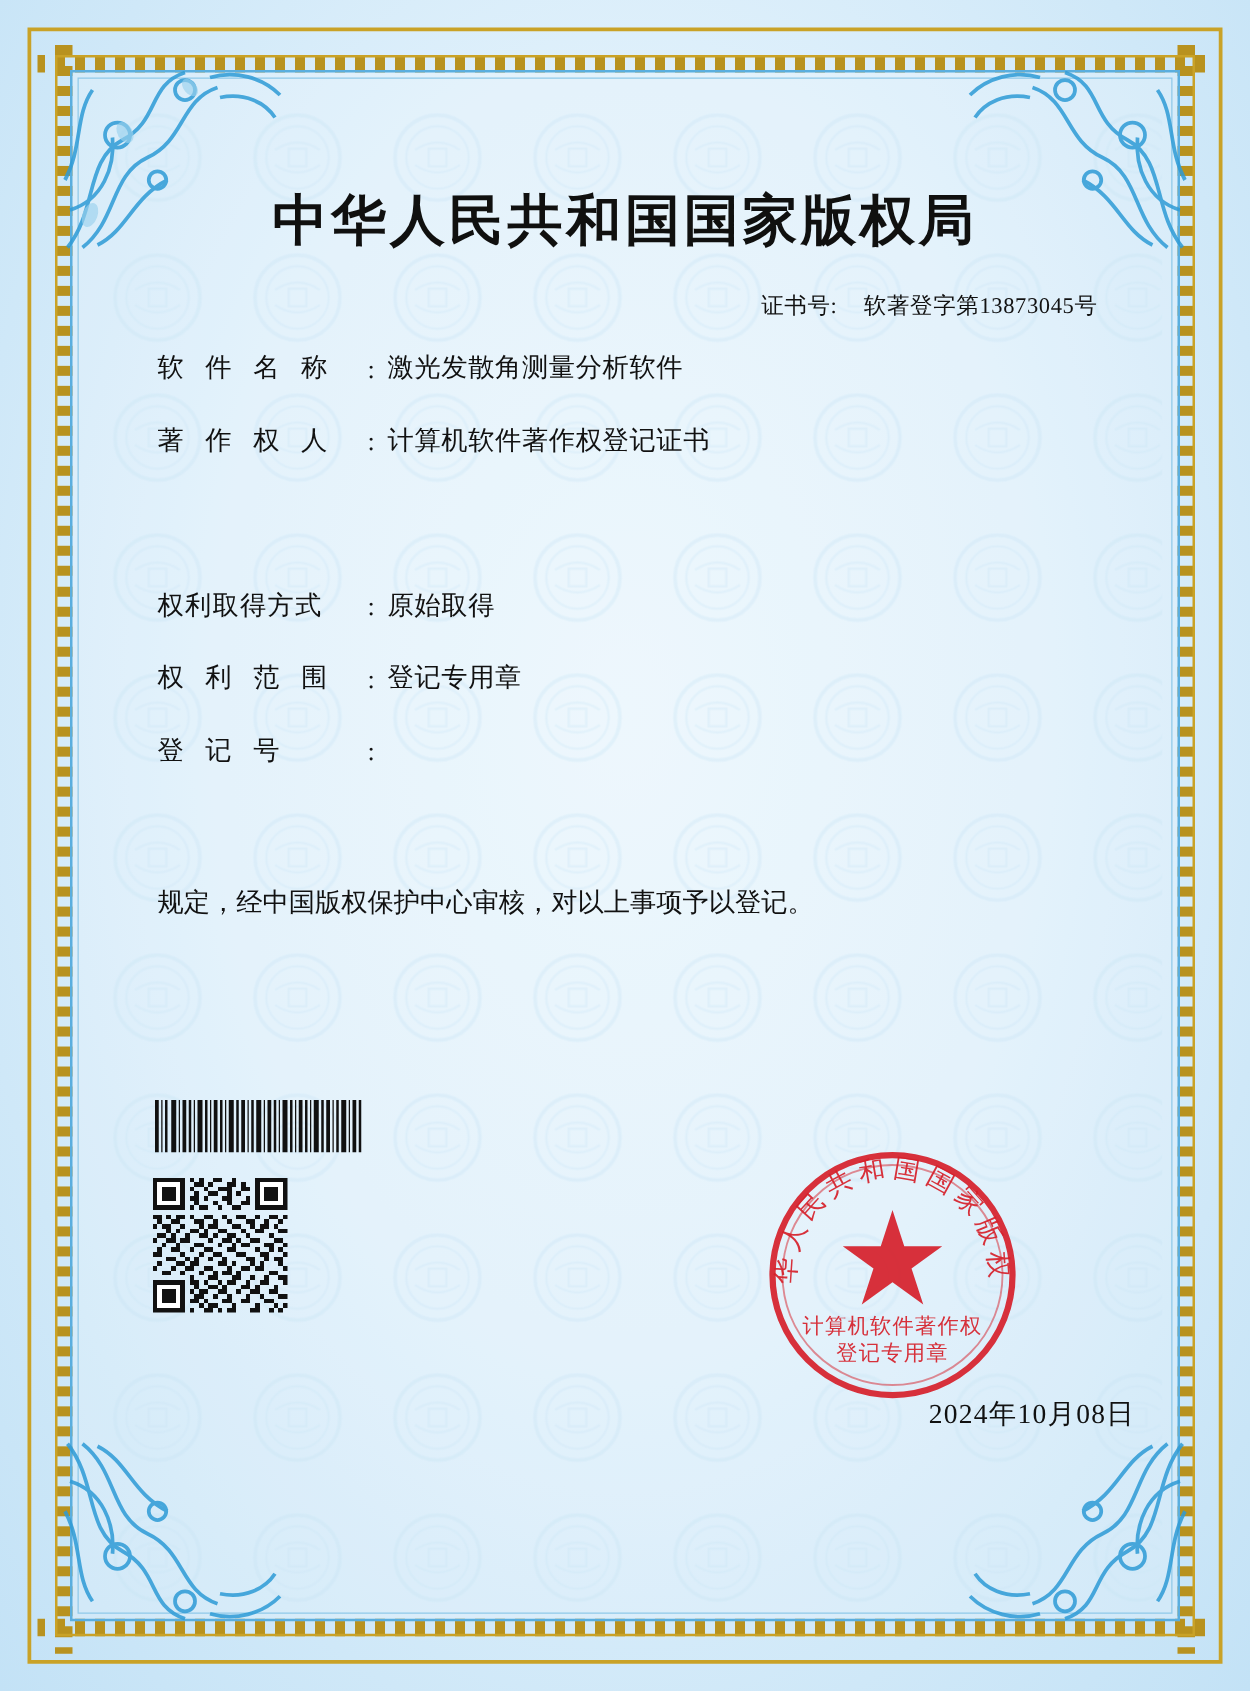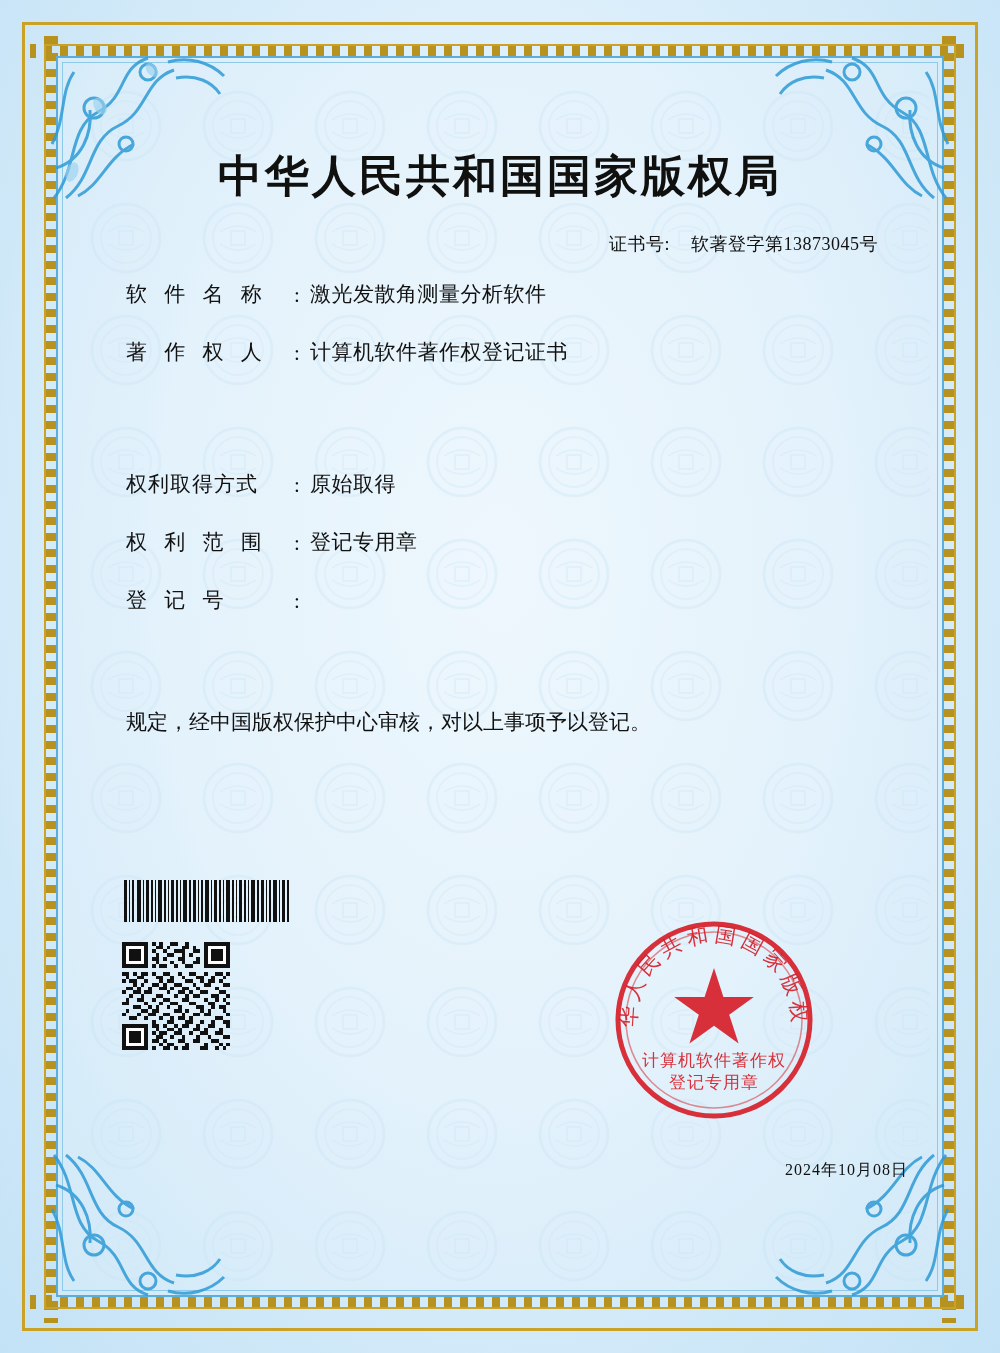--- a/index.html
+++ b/index.html
@@ -185,22 +185,22 @@
     position: absolute;
     right: 182px;
     top: 916px;
     width: 208px;
     height: 208px;
   }
 
   .issue-date {
     position: absolute;
     right: 92px;
-    top: 1160px;
-    font-size: 16px;
+    top: 1116px;
+    font-size: 22px;
     color: #111;
     letter-spacing: 1px;
   }
 </style>
 </head>
 <body>
 
 <div class="certificate">
 
   <svg class="watermark" viewBox="0 0 860 1213" preserveAspectRatio="none">

